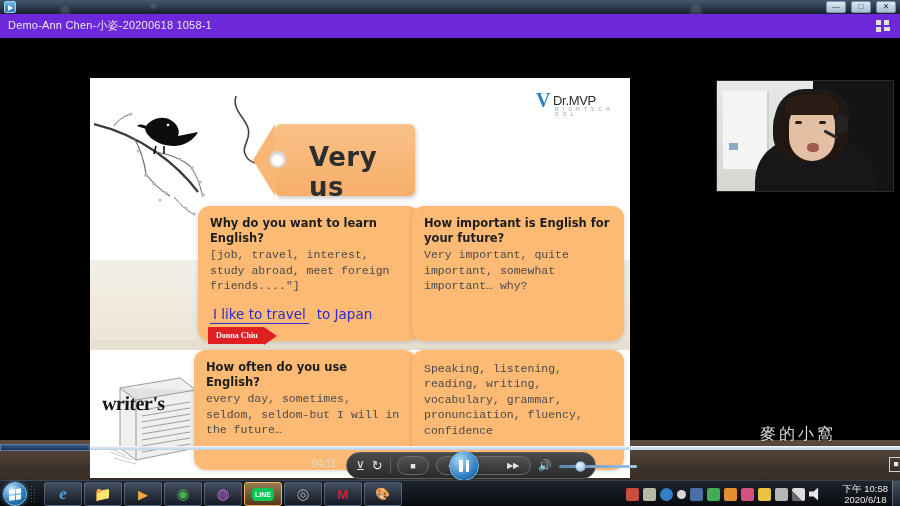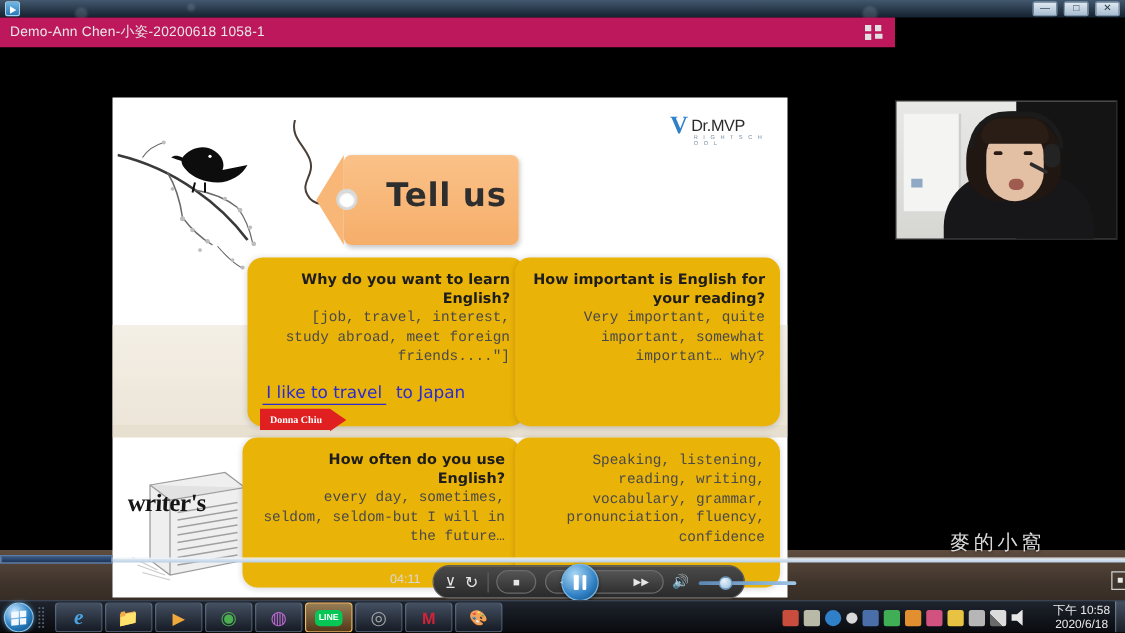--- a/index.html
+++ b/index.html
@@ -44,22 +44,22 @@
   .wbtn {
     width:20px; height:12px; border-radius:2px;
     background: linear-gradient(180deg,#dfe9f2,#a9bdd0);
     border:1px solid #7b93aa;
     display:flex; align-items:center; justify-content:center;
     font-size:8px; color:#2b3a49; line-height:1;
   }
 
   
   .titlebar {
-    position:absolute; left:0; top:14px; width:716px; height:24px;
-    background:#be185d;
+    position:absolute; left:0; top:14px; width:900px; height:24px;
+    background:#6d28d9;
   }
   .titlebar .ttl {
     position:absolute; left:8px; top:4px;
     color:#e8e8e8; font-size:11px; letter-spacing:.2px;
     font-family:"Liberation Sans", sans-serif; white-space:nowrap;
   }
   .grid-icon {
     position:absolute; right:10px; top:6px; width:14px; height:13px;
   }
   .grid-icon i {
@@ -132,24 +132,23 @@
   
   .writers { position:absolute; left:6px; top:278px; width:110px; height:112px; }
   .writers .wtxt {
     position:absolute; left:6px; top:36px; font-size:20px; font-weight:bold;
     font-family:"Liberation Serif", serif; color:#151515; letter-spacing:-.5px;
     transform: skewX(-3deg);
   }
 
   
   .card {
-    position:absolute; background:#eab308; border-radius:12px;
+    position:absolute; background:#fdba74; border-radius:12px;
     box-shadow: 0 1px 5px rgba(0,0,0,.16);
     padding:10px 12px;
-    text-align:right;
   }
   .card.c1 { left:108px; top:128px; width:222px; height:135px; }
   .card.c2 { left:322px; top:128px; width:212px; height:135px; }
   .card.c3 { left:104px; top:272px; width:222px; height:120px; }
   .card.c4 { left:322px; top:272px; width:212px; height:120px; }
 
   .q {
     font-size:11.5px; font-weight:bold; color:#1d1d1d; line-height:1.32;
     font-family:"DejaVu Sans", sans-serif;
   }
@@ -403,21 +402,21 @@
         <path d="M62 50 L60 58 M70 50 L70 58" stroke="#0d0d0d" stroke-width="1.6"></path>
         <circle cx="74" cy="29" r="1.3" fill="#ffffff"></circle>
       </svg>
 
       <svg class="string" viewBox="0 0 70 75">
         <path d="M6 0 C2 14, 14 20, 18 32 C22 44, 10 50, 16 60 C20 68, 32 70, 44 64" stroke="#4a4038" stroke-width="1.6" fill="none"></path>
       </svg>
 
       <div class="tag">
         <div class="hole"></div>
-        <div class="tagtext">Tell us</div>
+        <div class="tagtext">Very us</div>
       </div>
 
       <div class="writers">
         <svg viewBox="0 0 110 112" style="position:absolute;inset:0;">
           <g fill="#efefef" stroke="#9a9a9a" stroke-width="1">
             <path d="M24 32 L84 22 L100 34 L100 92 L40 104 L24 92 Z"></path>
           </g>
           <path d="M24 32 L40 44 L100 34" fill="#e2e2e2" stroke="#9a9a9a" stroke-width="1"></path>
           <path d="M40 44 L40 104" stroke="#9a9a9a" stroke-width="1" fill="none"></path>
           <g stroke="#8d8d8d" stroke-width="1.1" opacity=".8">
@@ -442,21 +441,21 @@
       <div class="card c1">
         <div class="q">Why do you want to learn English?</div>
         <div class="a">[job, travel, interest, study abroad, meet foreign friends...."]</div>
         <div class="answer-line">
           <span class="answer-blank">I like to travel</span>
           <span class="answer-tail">to Japan</span>
         </div>
       </div>
 
       <div class="card c2">
-        <div class="q">How important is English for your reading?</div>
+        <div class="q">How important is English for your future?</div>
         <div class="a">Very important, quite important, somewhat important… why?</div>
       </div>
 
       <div class="card c3">
         <div class="q">How often do you use English?</div>
         <div class="a">every day, sometimes, seldom, seldom-but I will in the future…</div>
       </div>
 
       <div class="card c4">
         <div class="a">Speaking, listening, reading, writing, vocabulary, grammar, pronunciation, fluency, confidence</div>

